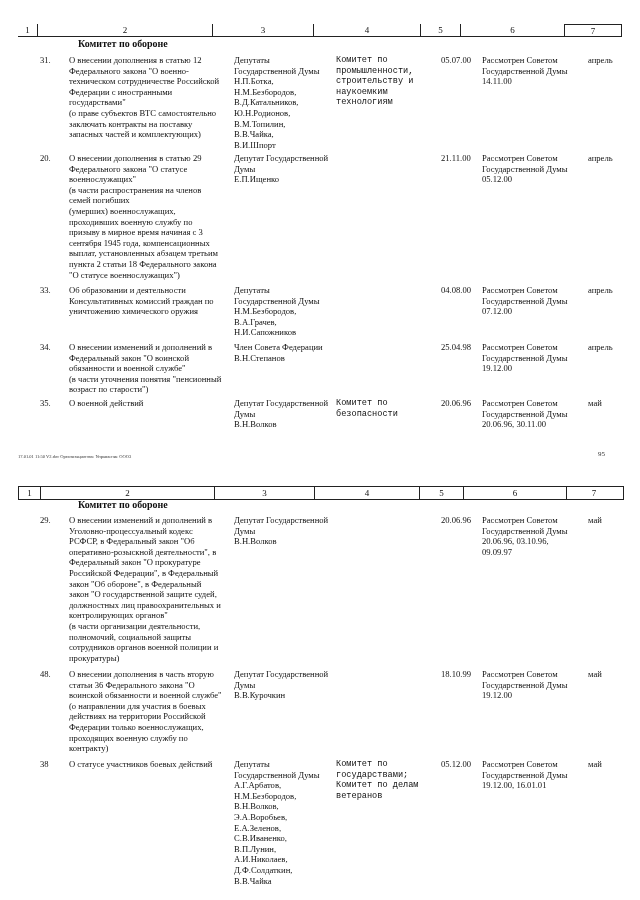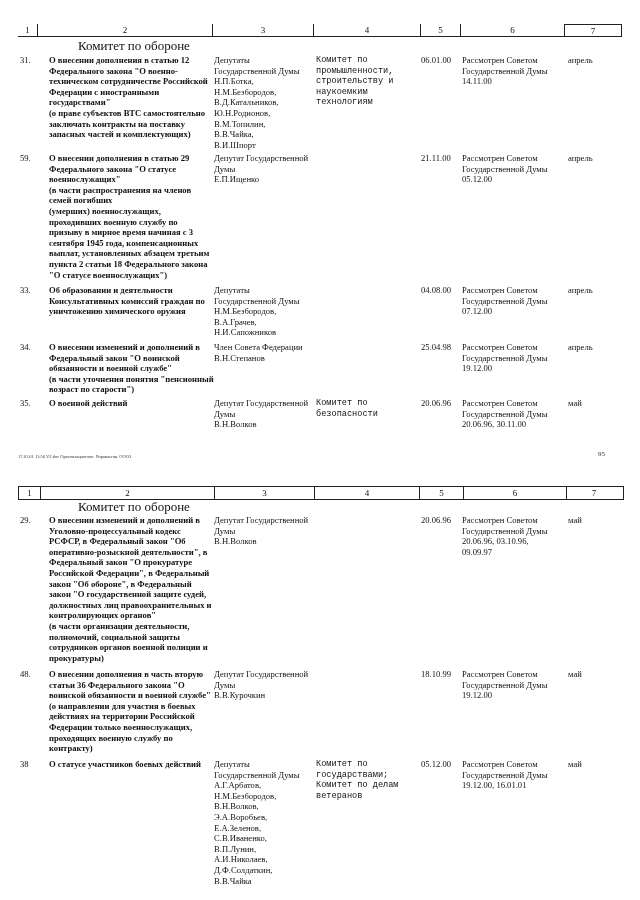--- a/index.html
+++ b/index.html
@@ -5,25 +5,25 @@
   html, body { margin:0; padding:0; background:#ffffff; }
   body { width:640px; height:900px; position:relative; overflow:hidden;
          font-family:"Liberation Serif","DejaVu Serif",serif; color:#111; }
   .page { position:absolute; left:0; width:640px; }
   .hdr { position:absolute; left:18px; width:604px; height:12px;
          border-bottom:1px solid #222; font-size:9px; }
   .hdr.boxed { border-top:1px solid #222; border-left:1px solid #222; border-right:1px solid #222; }
   .hcell { position:absolute; top:0; height:12px; line-height:12px; text-align:center;
            border-left:1px solid #222; box-sizing:border-box; }
   .hcell.first { border-left:none; }
-  .section { position:absolute; left:78px; font-size:13px; font-weight:normal; }
+  .section { position:absolute; left:78px; font-size:10px; font-weight:bold; }
   .row { position:absolute; left:0; width:640px; font-size:8.6px; line-height:10.6px; }
-  .c { position:absolute; top:0; white-space:pre-line; }
+  .c { position:absolute; top:0; white-space:pre-line;margin-left:20px; }
   .c1 { left:20px; width:16px; }
-  .c2 { left:49px; width:165px;font-weight:bold; }
+  .c2 { left:49px; width:165px; }
   .c3 { left:214px; width:100px; }
   .c4 { left:316px; width:106px;font-family:Liberation Mono, monospace; }
   .c5 { left:421px; width:40px; }
   .c6 { left:462px; width:104px;font-family:Liberation Serif, serif; }
   .c7 { left:568px; width:55px; }
   .footer { position:absolute; left:18px; top:454px; font-size:4.5px; color:#333; }
   .pagenum { position:absolute; left:578px; top:450px; font-size:7px; color:#333;margin-left:20px; }
 </style>
 </head>
 <body>
@@ -56,29 +56,29 @@
 Н.М.Безбородов,
 В.Д.Катальников,
 Ю.Н.Родионов,
 В.М.Топилин,
 В.В.Чайка,
 В.И.Шпорт</div>
     <div class="c c4">Комитет по
 промышленности,
 строительству и
 наукоемким технологиям</div>
-    <div class="c c5">06.01.00</div>
+    <div class="c c5">05.07.00</div>
     <div class="c c6">Рассмотрен Советом
 Государственной Думы
 14.11.00</div>
     <div class="c c7">апрель</div>
   </div>
 
   <div class="row" style="top:153px;">
-    <div class="c c1">59.</div>
+    <div class="c c1">20.</div>
     <div class="c c2">О внесении дополнения в статью 29
 Федерального закона "О статусе
 военнослужащих"
 (в части распространения  на членов
 семей погибших
 (умерших) военнослужащих,
 проходивших военную службу по
 призыву в мирное время начиная с 3
 сентября 1945 года, компенсационных
 выплат, установленных абзацем третьим

